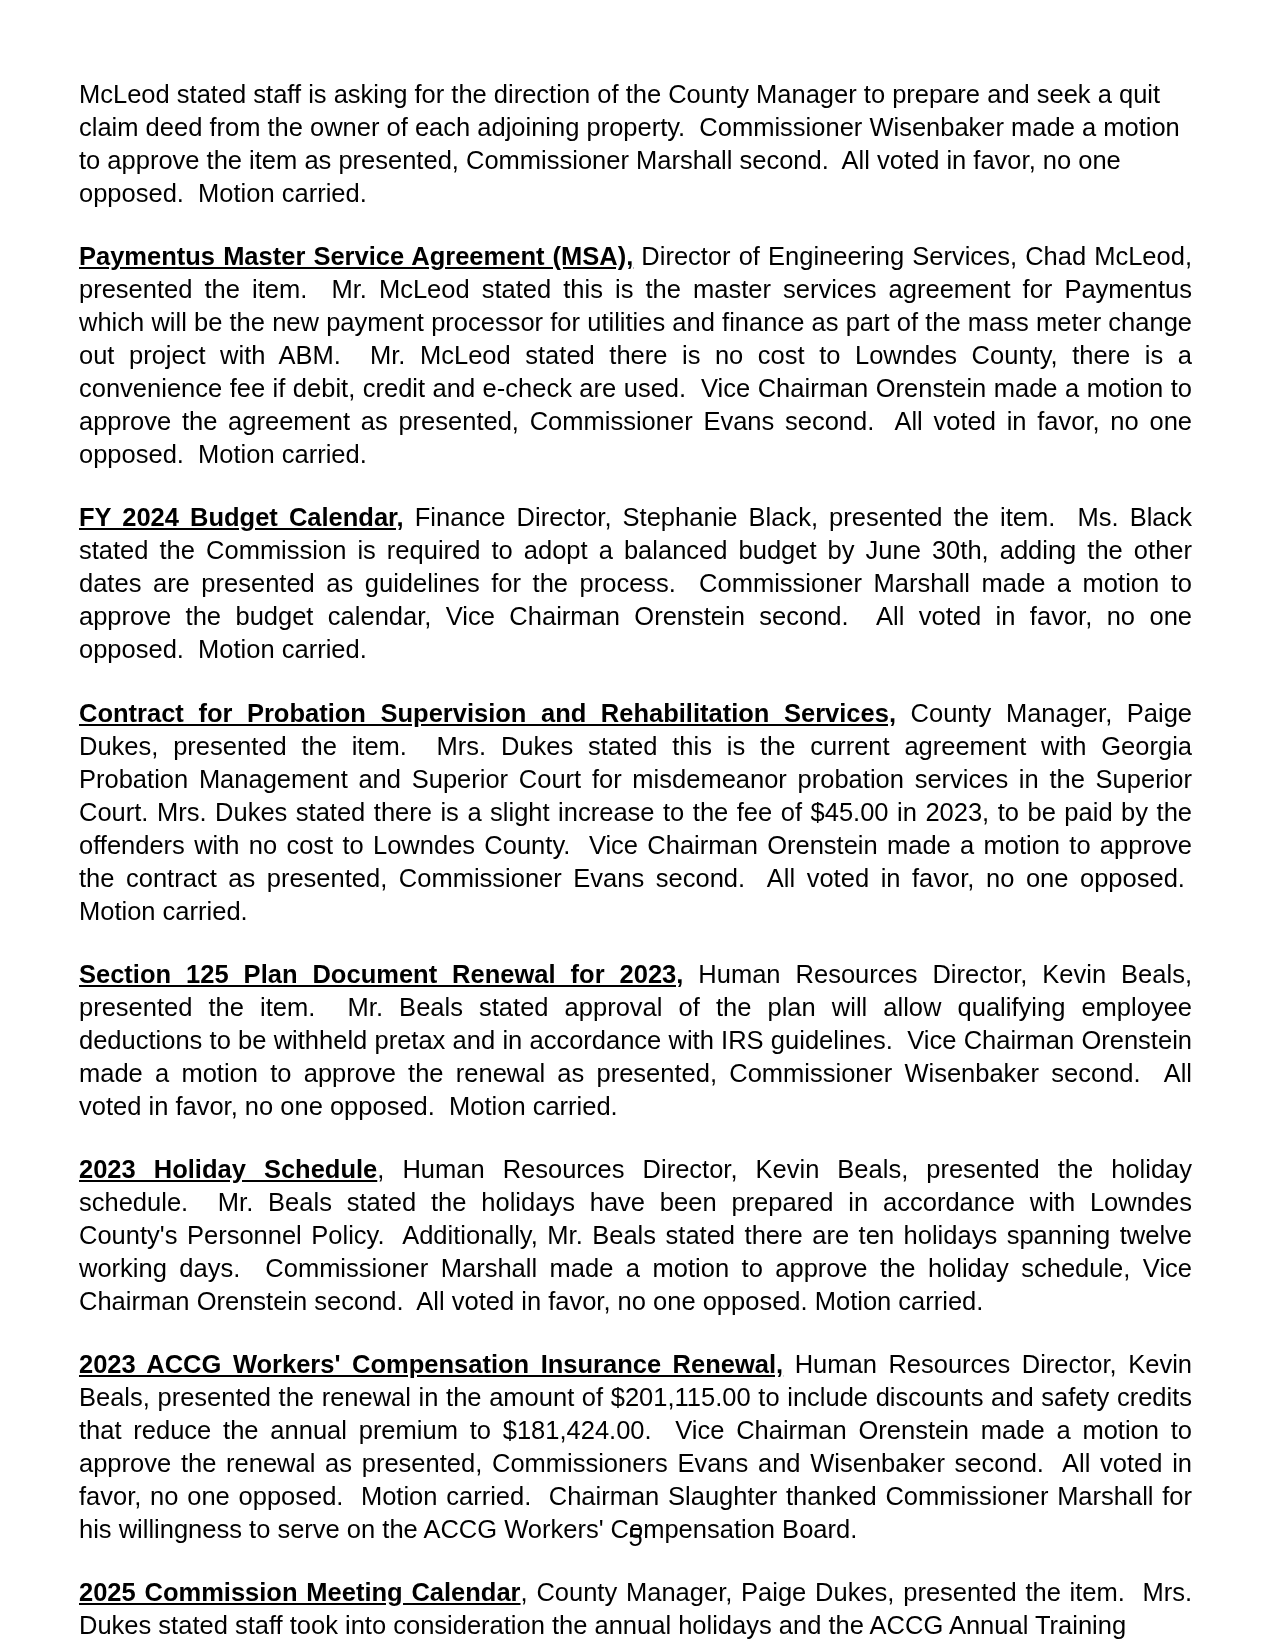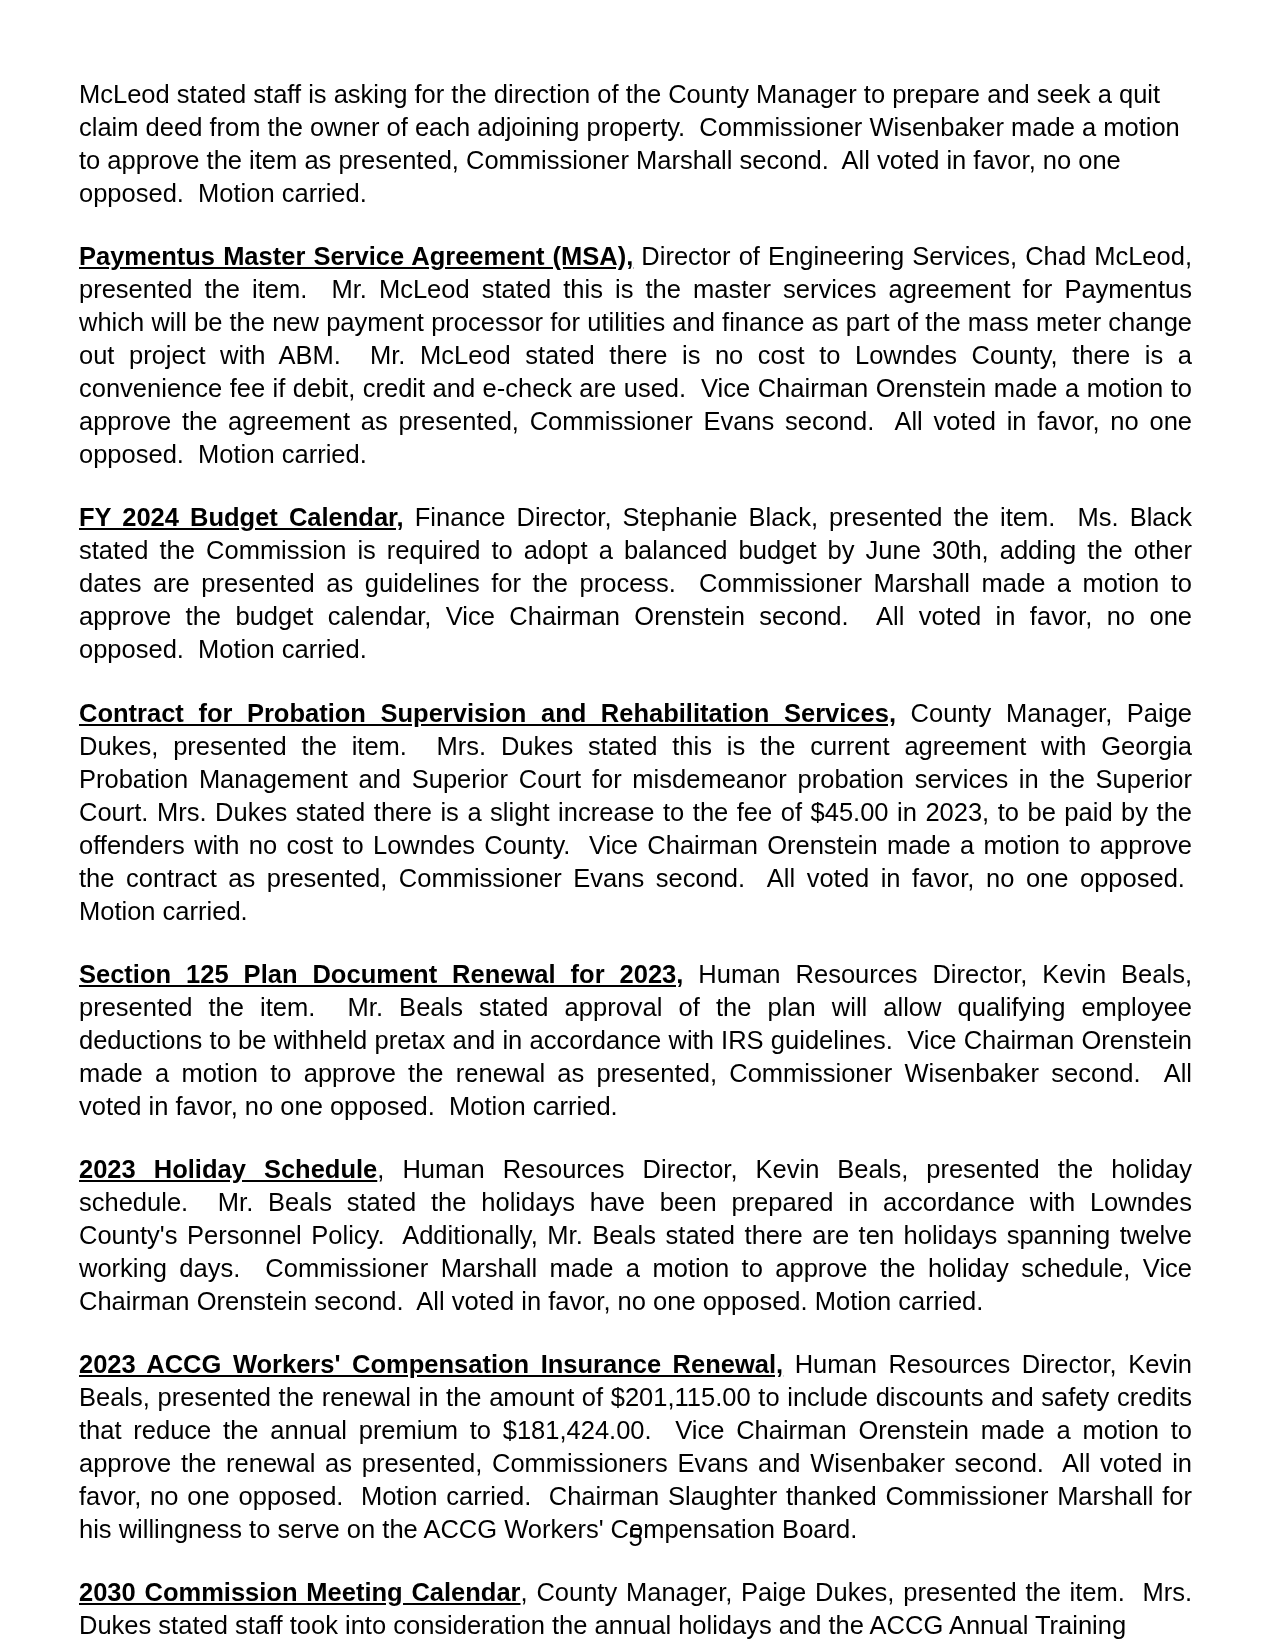--- a/index.html
+++ b/index.html
@@ -59,18 +59,18 @@
     <p><b>FY 2024 Budget Calendar,</b><span> Finance Director, Stephanie Black, presented the item.&nbsp; Ms. Black stated the Commission is required to adopt a balanced budget by June 30th, adding the other dates are presented as guidelines for the process.&nbsp; Commissioner Marshall made a motion to approve the budget calendar, Vice Chairman Orenstein second.&nbsp; All voted in favor, no one opposed.&nbsp; Motion carried.</span></p>
 
     <p><b>Contract for Probation Supervision and Rehabilitation Services,</b><span> County Manager, Paige Dukes, presented the item.&nbsp; Mrs. Dukes stated this is the current agreement with Georgia Probation Management and Superior Court for misdemeanor probation services in the Superior Court. Mrs. Dukes stated there is a slight increase to the fee of $45.00 in 2023, to be paid by the offenders with no cost to Lowndes County.&nbsp; Vice Chairman Orenstein made a motion to approve the contract as presented, Commissioner Evans second.&nbsp; All voted in favor, no one opposed.&nbsp; Motion carried.</span></p>
 
     <p><b>Section 125 Plan Document Renewal for 2023,</b><span> Human Resources Director, Kevin Beals, presented the item.&nbsp; Mr. Beals stated approval of the plan will allow qualifying employee deductions to be withheld pretax and in accordance with IRS guidelines.&nbsp; Vice Chairman Orenstein made a motion to approve the renewal as presented, Commissioner Wisenbaker second.&nbsp; All voted in favor, no one opposed.&nbsp; Motion carried.</span></p>
 
     <p><b>2023 Holiday Schedule</b><span>, Human Resources Director, Kevin Beals, presented the holiday schedule.&nbsp; Mr. Beals stated the holidays have been prepared in accordance with Lowndes County's Personnel Policy.&nbsp; Additionally, Mr. Beals stated there are ten holidays spanning twelve working days.&nbsp; Commissioner Marshall made a motion to approve the holiday schedule, Vice Chairman Orenstein second.&nbsp; All voted in favor, no one opposed. Motion carried.</span></p>
 
     <p><b>2023 ACCG Workers' Compensation Insurance Renewal,</b><span> Human Resources Director, Kevin Beals, presented the renewal in the amount of $201,115.00 to include discounts and safety credits that reduce the annual premium to $181,424.00.&nbsp; Vice Chairman Orenstein made a motion to approve the renewal as presented, Commissioners Evans and Wisenbaker second.&nbsp; All voted in favor, no one opposed.&nbsp; Motion carried.&nbsp; Chairman Slaughter thanked Commissioner Marshall for his willingness to serve on the ACCG Workers' Compensation Board.</span></p>
 
-    <p><b>2030 Commission Meeting Calendar</b><span>, County Manager, Paige Dukes, presented the item.&nbsp; Mrs. Dukes stated staff took into consideration the annual holidays and the ACCG Annual Training</span></p>
+    <p><b>2025 Commission Meeting Calendar</b><span>, County Manager, Paige Dukes, presented the item.&nbsp; Mrs. Dukes stated staff took into consideration the annual holidays and the ACCG Annual Training</span></p>
 
   </div>
 
   <div class="page-footer">5</div>
 </div>
 
 </body></html>

